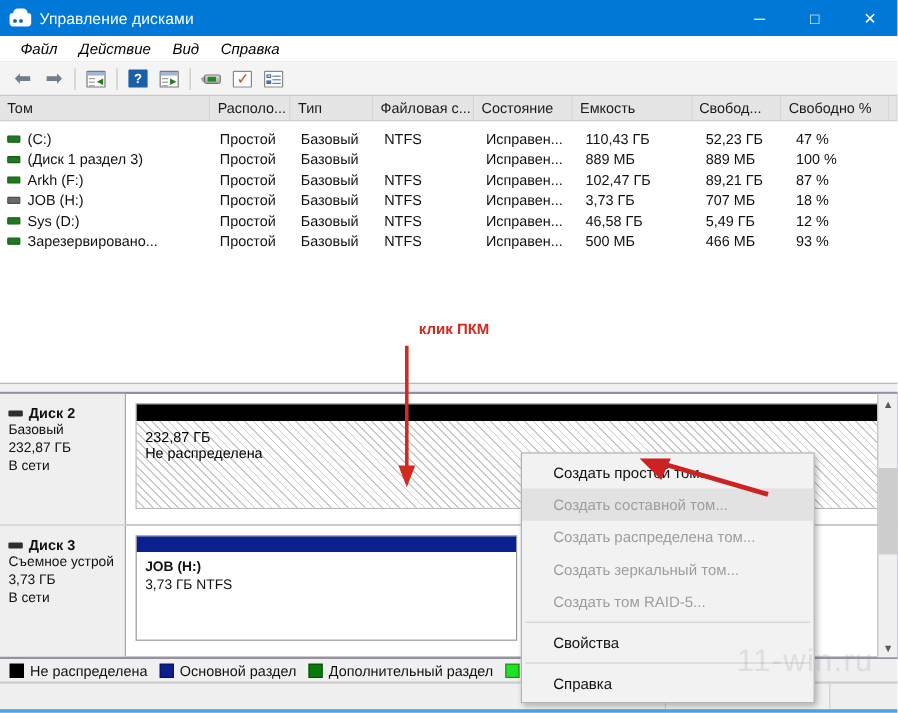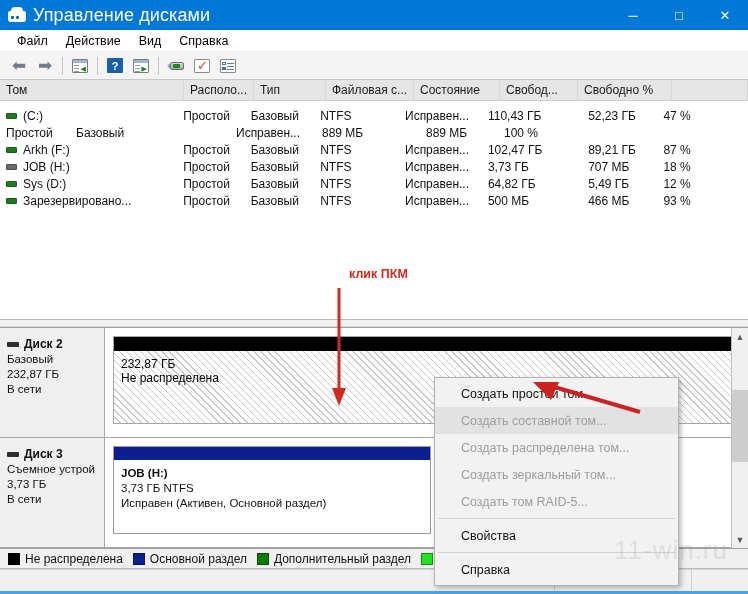--- a/index.html
+++ b/index.html
@@ -28,31 +28,31 @@
   }
   #app-icon .top {
     position:absolute; left:3px; top:0px; width:12px; height:6px;
     background:#ffffff; border-radius:4px 4px 0 0;
   }
   #app-icon .d1, #app-icon .d2 {
     position:absolute; top:9px; width:3px; height:3px; background:#0b66b5; border-radius:1px;
   }
   #app-icon .d1 { left:3px; }
   #app-icon .d2 { left:8px; }
-  #title-text { font-size:18px; letter-spacing:.1px; }
+  #title-text { font-size:13px; letter-spacing:.1px; }
   .wbtn {
     width:46px; height:30px; display:flex; align-items:center; justify-content:center;
     color:#ffffff; font-size:13px; line-height:1;
   }
   #win-controls { position:absolute; right:0; top:0; display:flex; }
 
   
   #menubar {
     height:22px; background:#ffffff; display:flex; align-items:center;
-    padding-left:8px; border-bottom:1px solid #e8e8e8;
+    padding-left:8px; border-bottom:1px solid #e8e8e8;font-style:italic;
   }
   .menu-item { padding:2px 9px; font-size:12.5px; color:#000000; }
 
   
   #toolbar {
     height:28px; background:#f4f4f4; display:flex; align-items:center;
     padding-left:6px; border-bottom:1px solid #c8c8c8;
   }
   .tb-btn { width:26px; height:24px; display:flex; align-items:center; justify-content:center; }
   .tb-sep { width:1px; height:18px; background:#c6c6c6; margin:0 4px; }
@@ -272,39 +272,41 @@
   </div>
 </div>
 
 <div id="table-wrap">
   <div id="vol-header">
     <div class="th c0">Том</div>
     <div class="th c1">Располо...</div>
     <div class="th c2">Тип</div>
     <div class="th c3">Файловая с...</div>
     <div class="th c4">Состояние</div>
+    <div class="th c5">Емкость</div>
     <div class="th c6">Свобод...</div>
     <div class="th c7">Свободно %</div>
     <div class="th c8"></div>
   </div>
 
   <div style="height:6px;"></div>
 
   <div class="vol-row">
     <div class="td c0"><span class="vol-ico"></span><span>(C:)</span></div>
     <div class="td c1">Простой</div>
     <div class="td c2">Базовый</div>
     <div class="td c3">NTFS</div>
     <div class="td c4">Исправен...</div>
     <div class="td c5">110,43 ГБ</div>
     <div class="td c6">52,23 ГБ</div>
     <div class="td c7">47 %</div>
   </div>
 
   <div class="vol-row">
+    <div class="td c0"><span class="vol-ico"></span><span>(Диск 1 раздел 3)</span></div>
     <div class="td c1">Простой</div>
     <div class="td c2">Базовый</div>
     <div class="td c3"></div>
     <div class="td c4">Исправен...</div>
     <div class="td c5">889 МБ</div>
     <div class="td c6">889 МБ</div>
     <div class="td c7">100 %</div>
   </div>
 
   <div class="vol-row">
@@ -328,21 +330,21 @@
     <div class="td c6">707 МБ</div>
     <div class="td c7">18 %</div>
   </div>
 
   <div class="vol-row">
     <div class="td c0"><span class="vol-ico"></span><span>Sys (D:)</span></div>
     <div class="td c1">Простой</div>
     <div class="td c2">Базовый</div>
     <div class="td c3">NTFS</div>
     <div class="td c4">Исправен...</div>
-    <div class="td c5">64,82 ГБ</div>
+    <div class="td c5">46,58 ГБ</div>
     <div class="td c6">5,49 ГБ</div>
     <div class="td c7">12 %</div>
   </div>
 
   <div class="vol-row">
     <div class="td c0"><span class="vol-ico"></span><span>Зарезервировано...</span></div>
     <div class="td c1">Простой</div>
     <div class="td c2">Базовый</div>
     <div class="td c3">NTFS</div>
     <div class="td c4">Исправен...</div>
@@ -388,21 +390,20 @@
       <div>Съемное устрой</div>
       <div>3,73 ГБ</div>
       <div>В сети</div>
     </div>
     <div class="disk-body">
       <div class="part primary" style="width:318px;">
         <div class="cap"></div>
         <div class="inner">
           <div style="font-weight:bold;">JOB  (H:)</div>
           <div>3,73 ГБ NTFS</div>
-          <div>Исправен (Активен, Основной раздел)</div>
         </div>
       </div>
     </div>
   </div>
 
   <div id="pane-scroll">
     <div class="sb-arrow">▲</div>
     <div class="sb-thumb"></div>
     <div class="sb-arrow" style="position:absolute;bottom:0;width:16px;">▼</div>
   </div>

